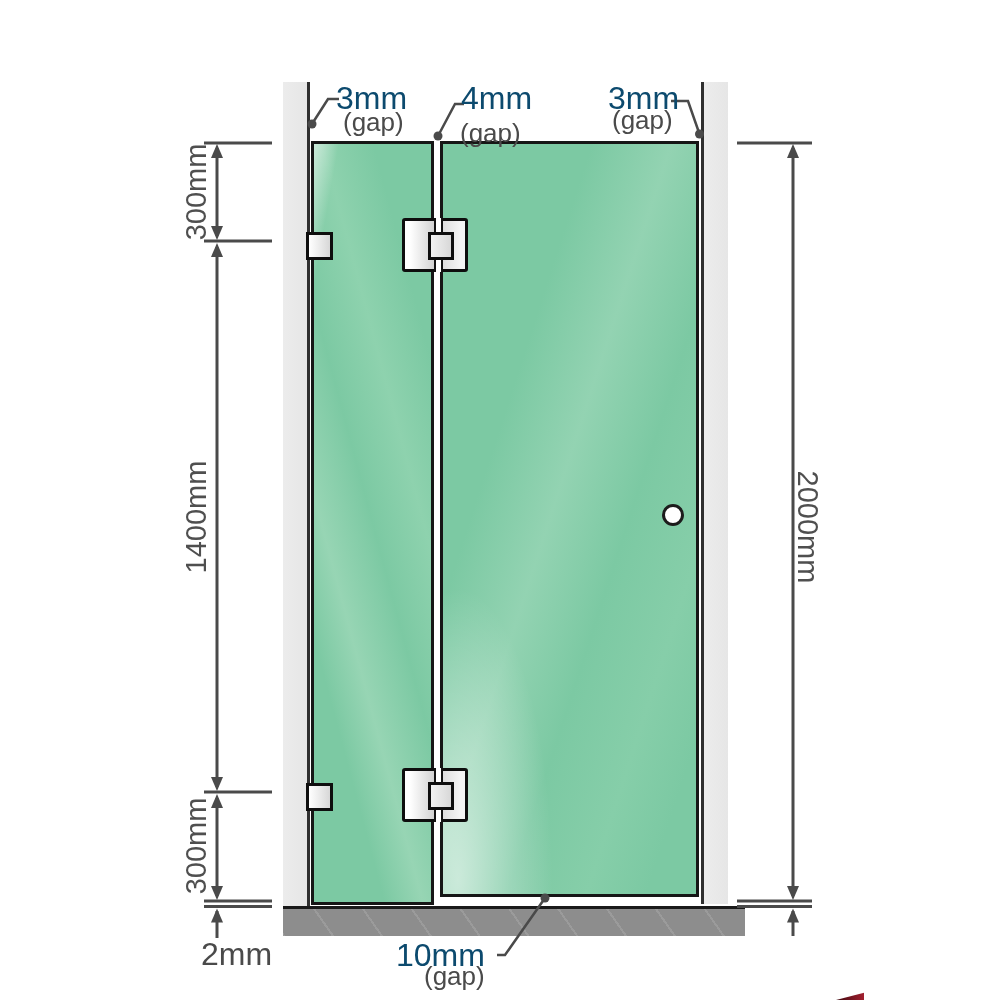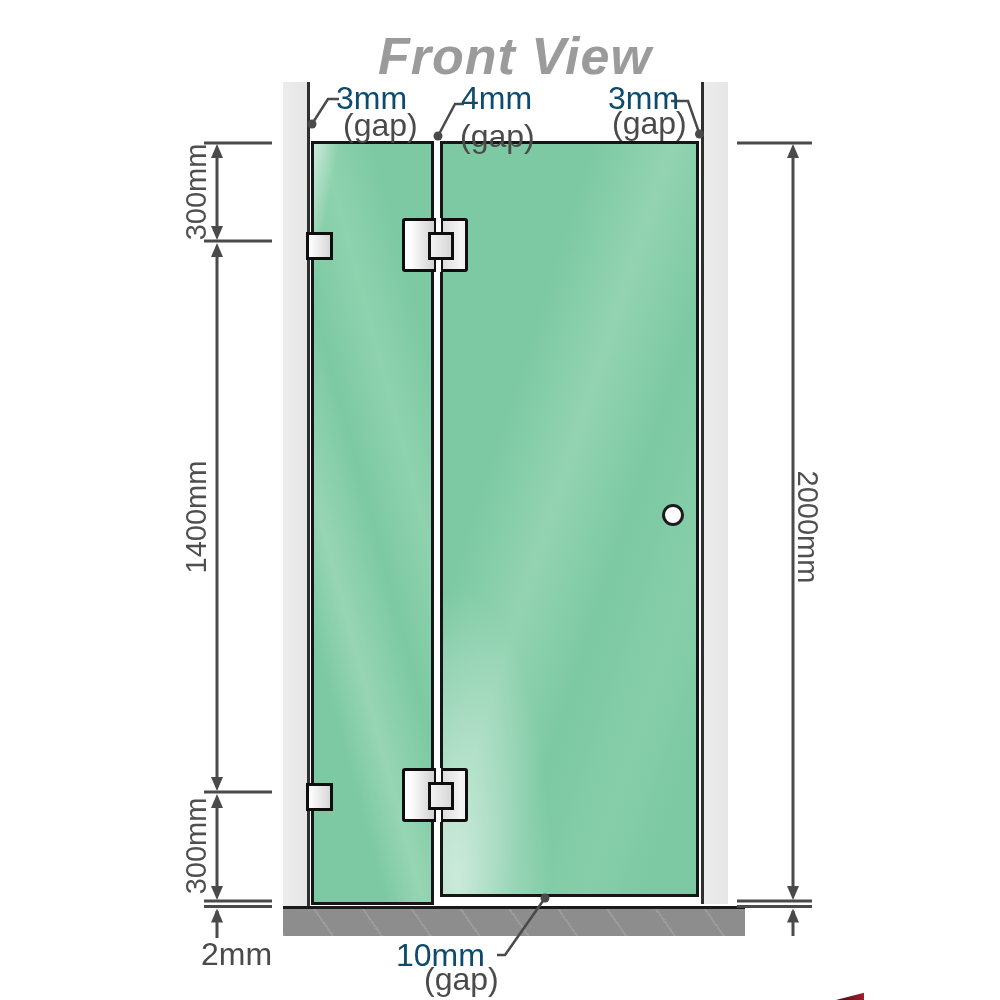--- a/index.html
+++ b/index.html
@@ -35,33 +35,32 @@
   .handle{left:662px;top:504px;width:22px;height:22px;border-radius:50%;background:#fff;
           border:3px solid #1c1c1c;box-sizing:border-box;}
   .floor{left:283px;top:906px;width:462px;height:30px;background:#8d8d8d;border-top:3px solid #1a1a1a;
          box-sizing:border-box;
          background-image:repeating-linear-gradient(55deg, rgba(255,255,255,.12) 0 2px, rgba(0,0,0,0) 2px 40px);}
   .dimtext{font-size:29px;color:#4f4f4f;}
   .vlabel{height:30px;line-height:30px;text-align:center;}
   .rotccw{transform:rotate(-90deg);}
   .rotcw{transform:rotate(90deg);}
   .gapval{font-size:32px;color:#0c4a6e;}
-  .gapunit{font-size:32px;color:#4a4a4a;}
+  .gapunit{font-size:26px;color:#4a4a4a;}
   .smalllabel{font-size:32px;color:#4a4a4a;}
   .logo-sliver{left:836px;top:992px;width:28px;height:8px;
     background:linear-gradient(to right,#40090f,#a21f2f);
     clip-path:polygon(0 100%, 100% 10%, 100% 100%);}
   svg{position:absolute;left:0;top:0;}
 </style>
 </head>
 <body>
 
 <div class="canvas">
 
-  <div class="abs title">Front View</div>
 
   <div class="abs wall wall-left"></div>
   <div class="abs wall wall-right"></div>
   <div class="abs wall-edge wall-edge-left"></div>
   <div class="abs wall-edge wall-edge-right"></div>
 
   <div class="abs glass panel-fixed"></div>
   <div class="abs glass panel-door"></div>
 
   <div class="abs handle"></div>

